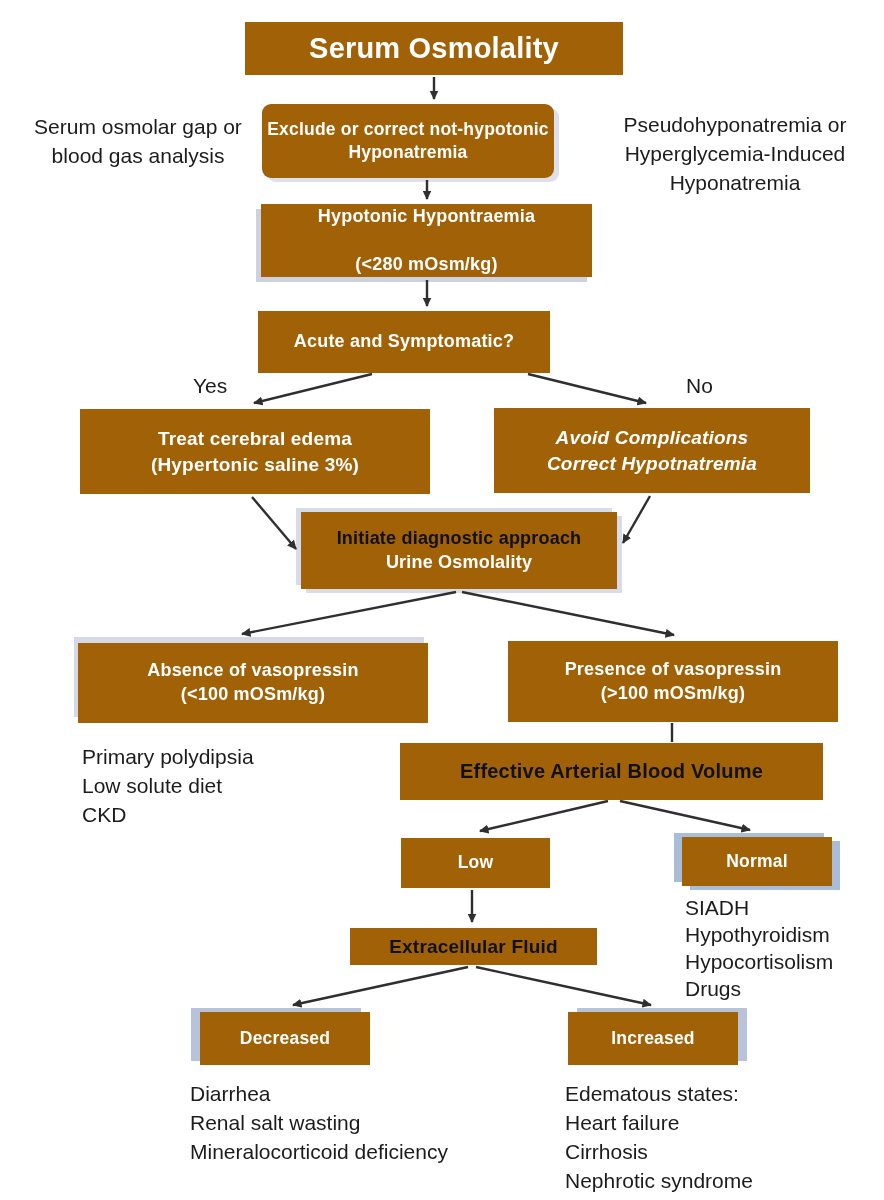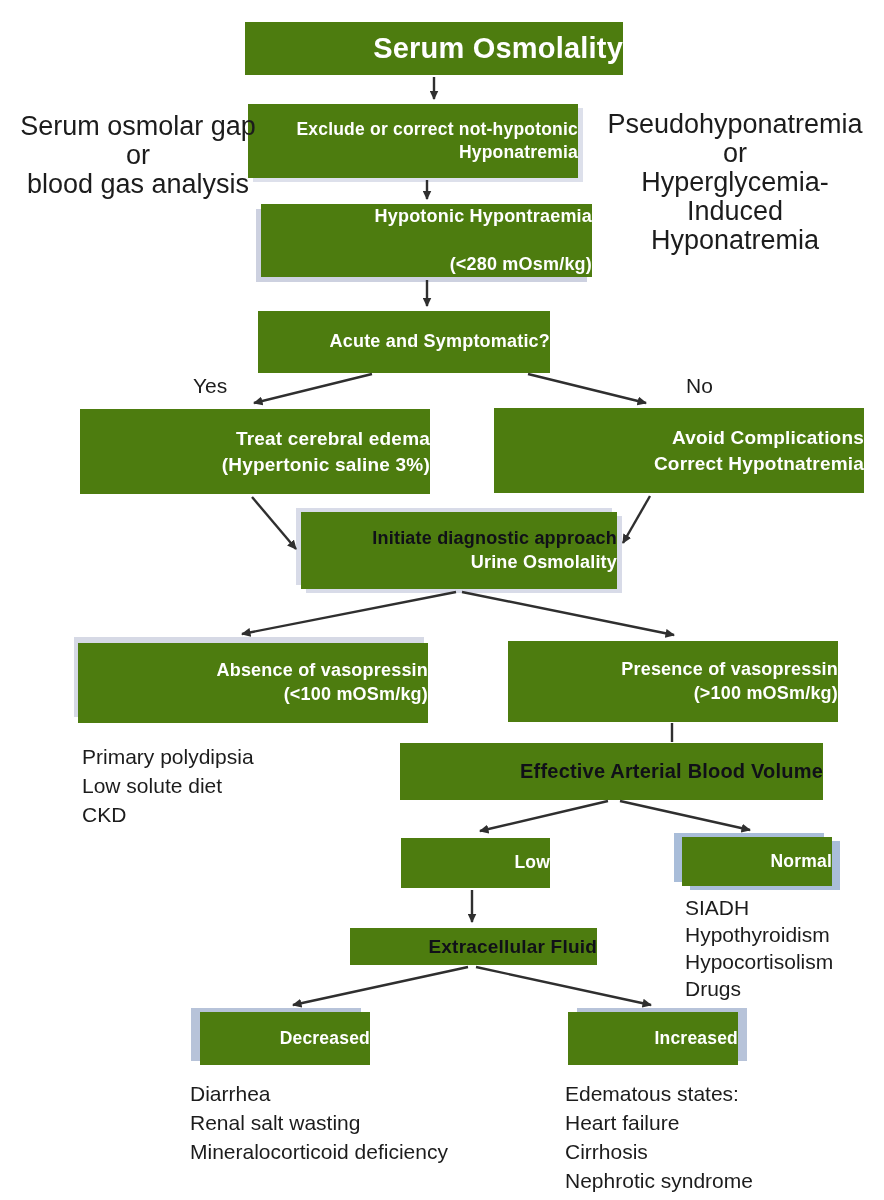--- a/index.html
+++ b/index.html
@@ -2,40 +2,40 @@
 <html><head>
 <meta charset="utf-8">
 <style>
   html,body{margin:0;padding:0;background:#ffffff;}
   .canvas{
     position:relative;width:884px;height:1200px;background:#ffffff;overflow:hidden;
     font-family:"Liberation Sans", sans-serif;
   }
   .arrows{position:absolute;left:0;top:0;width:884px;height:1200px;pointer-events:none;z-index:3;}
   .box{
-    position:absolute;z-index:2;background:#4d7c0f;color:#ffffff;
-    display:flex;flex-direction:column;align-items:flex-end;justify-content:center;
+    position:absolute;z-index:2;background:#a16207;color:#ffffff;
+    display:flex;flex-direction:column;align-items:center;justify-content:center;
     text-align:center;font-weight:bold;line-height:1.32;letter-spacing:.2px;
   }
   .box span{display:block;}
   .title-box{font-size:29px;}
   .fs17{font-size:17.5px;}
   .fs18{font-size:18px;}
   .fs19{font-size:19px;}
   .dark{color:#101018;}
   .dark-line{color:#101018;}
   .sh-br{box-shadow:5px 4px 0 #dde0eb;}
   .sh-bl{box-shadow:-5px 5px 0 #cdd1e0;gap:24px;}
   .sh-lr-light{box-shadow:-5px -4px 0 #d8dbe8,5px 4px 0 #d8dbe8;}
   .sh-tl{box-shadow:-4px -6px 0 #d6d9e5;}
   .sh-lr{box-shadow:-8px -4px 0 #a9bdd9,8px 4px 0 #a9bdd9;}
   .sh-l{box-shadow:-9px -4px 0 #b7c3d9;}
   .sh-r{box-shadow:9px -4px 0 #b7c3d9;}
   .note{
-    position:absolute;z-index:2;color:#1c1c1c;font-size:27px;line-height:29px;
+    position:absolute;z-index:2;color:#1c1c1c;font-size:21px;line-height:29px;
     text-align:center;
   }
   .plain-list{
     position:absolute;z-index:2;color:#1c1c1c;font-size:21px;line-height:29px;
     text-align:left;
   }
   .branch-label{
     position:absolute;z-index:2;color:#1c1c1c;font-size:21px;
   }
 </style>
@@ -64,21 +64,21 @@
     <line x1="620" y1="801" x2="750" y2="830" stroke="#2f2f2f" stroke-width="2.4" marker-end="url(#ah)"></line>
     <line x1="472" y1="890" x2="472" y2="922" stroke="#2f2f2f" stroke-width="2.4" marker-end="url(#ah)"></line>
     <line x1="468" y1="967" x2="293" y2="1005" stroke="#2f2f2f" stroke-width="2.4" marker-end="url(#ah)"></line>
     <line x1="476" y1="967" x2="651" y2="1005" stroke="#2f2f2f" stroke-width="2.4" marker-end="url(#ah)"></line>
   </svg>
 
   <div class="box title-box" style="left:245px;top:22px;width:378px;height:53px;">
     <span>Serum Osmolality</span>
   </div>
 
-  <div class="box fs17 sh-br" style="left:248px;top:104px;width:330px;height:74px;">
+  <div class="box fs17 sh-br" style="left:262px;top:104px;width:292px;height:74px;border-radius:9px;">
     <span>Exclude or correct not-hypotonic</span>
     <span>Hyponatremia</span>
   </div>
 
   <div class="note" style="left:18px;top:112px;width:240px;">
     <div>Serum osmolar gap or</div>
     <div>blood gas analysis</div>
   </div>
 
   <div class="note" style="left:602px;top:110px;width:266px;">
@@ -97,21 +97,21 @@
   </div>
 
   <div class="branch-label" style="left:193px;top:374px;text-align:right;">Yes</div>
   <div class="branch-label" style="left:686px;top:374px;">No</div>
 
   <div class="box fs19" style="left:80px;top:409px;width:350px;height:85px;">
     <span>Treat cerebral edema</span>
     <span>(Hypertonic saline 3%)</span>
   </div>
 
-  <div class="box fs19" style="left:494px;top:408px;width:370px;height:85px;">
+  <div class="box fs19" style="left:494px;top:408px;width:316px;height:85px;font-style:italic;">
     <span>Avoid Complications</span>
     <span>Correct Hypotnatremia</span>
   </div>
 
   <div class="box fs18 sh-lr-light" style="left:301px;top:512px;width:316px;height:77px;">
     <span class="dark-line">Initiate diagnostic approach</span>
     <span>Urine Osmolality</span>
   </div>
 
   <div class="box fs18 sh-tl" style="left:78px;top:643px;width:350px;height:80px;">

